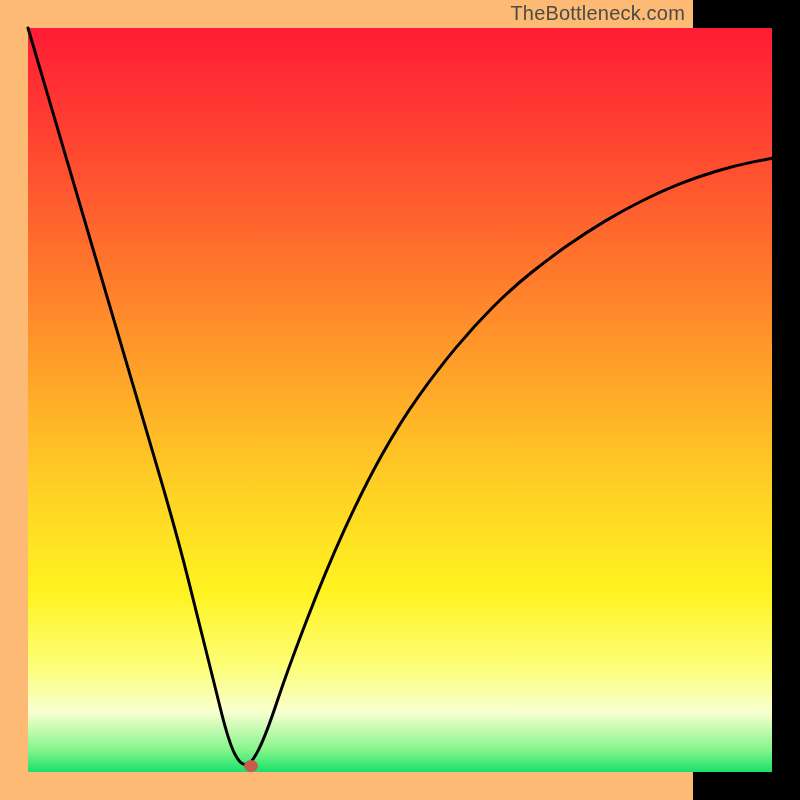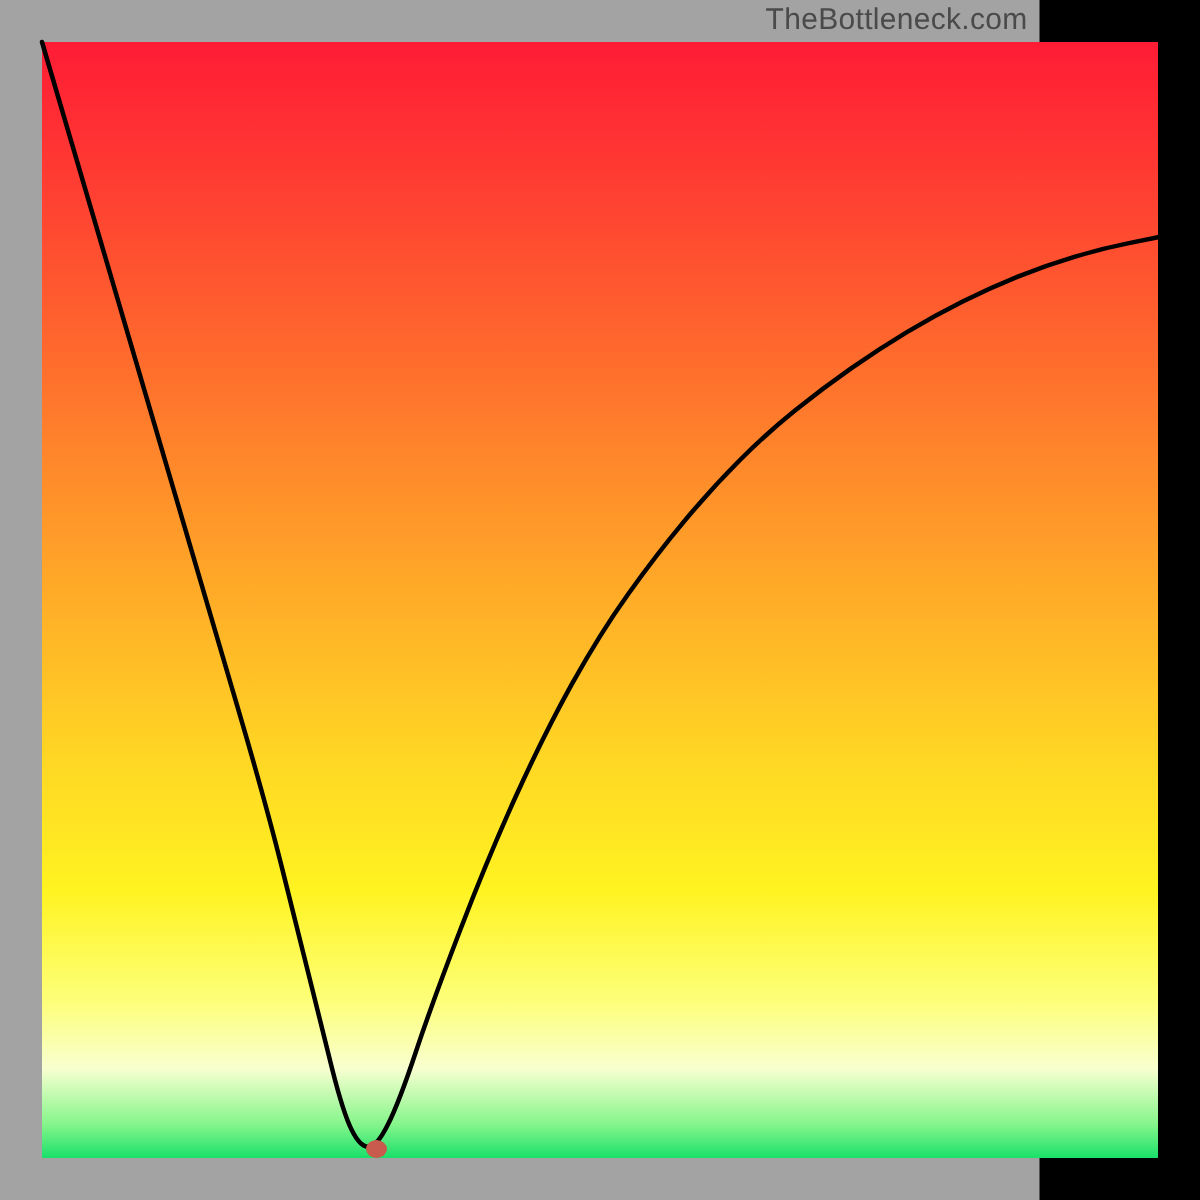--- a/index.html
+++ b/index.html
@@ -8,21 +8,21 @@
     width: 800px;
     height: 800px;
     background: #000;
     font-family: Arial, Helvetica, sans-serif;
     overflow: hidden;
   }
   .frame {
     position: relative;
     width: 693px;
     height: 800px;
-    background: #a3a3a3;
+    background: #fdba74;
   }
   .attribution {
     position: absolute;
     top: 2px;
     right: 8px;
     color: #4a4a4a;
     font-size: 20px;
     letter-spacing: 0.2px;
     user-select: none;
   }

